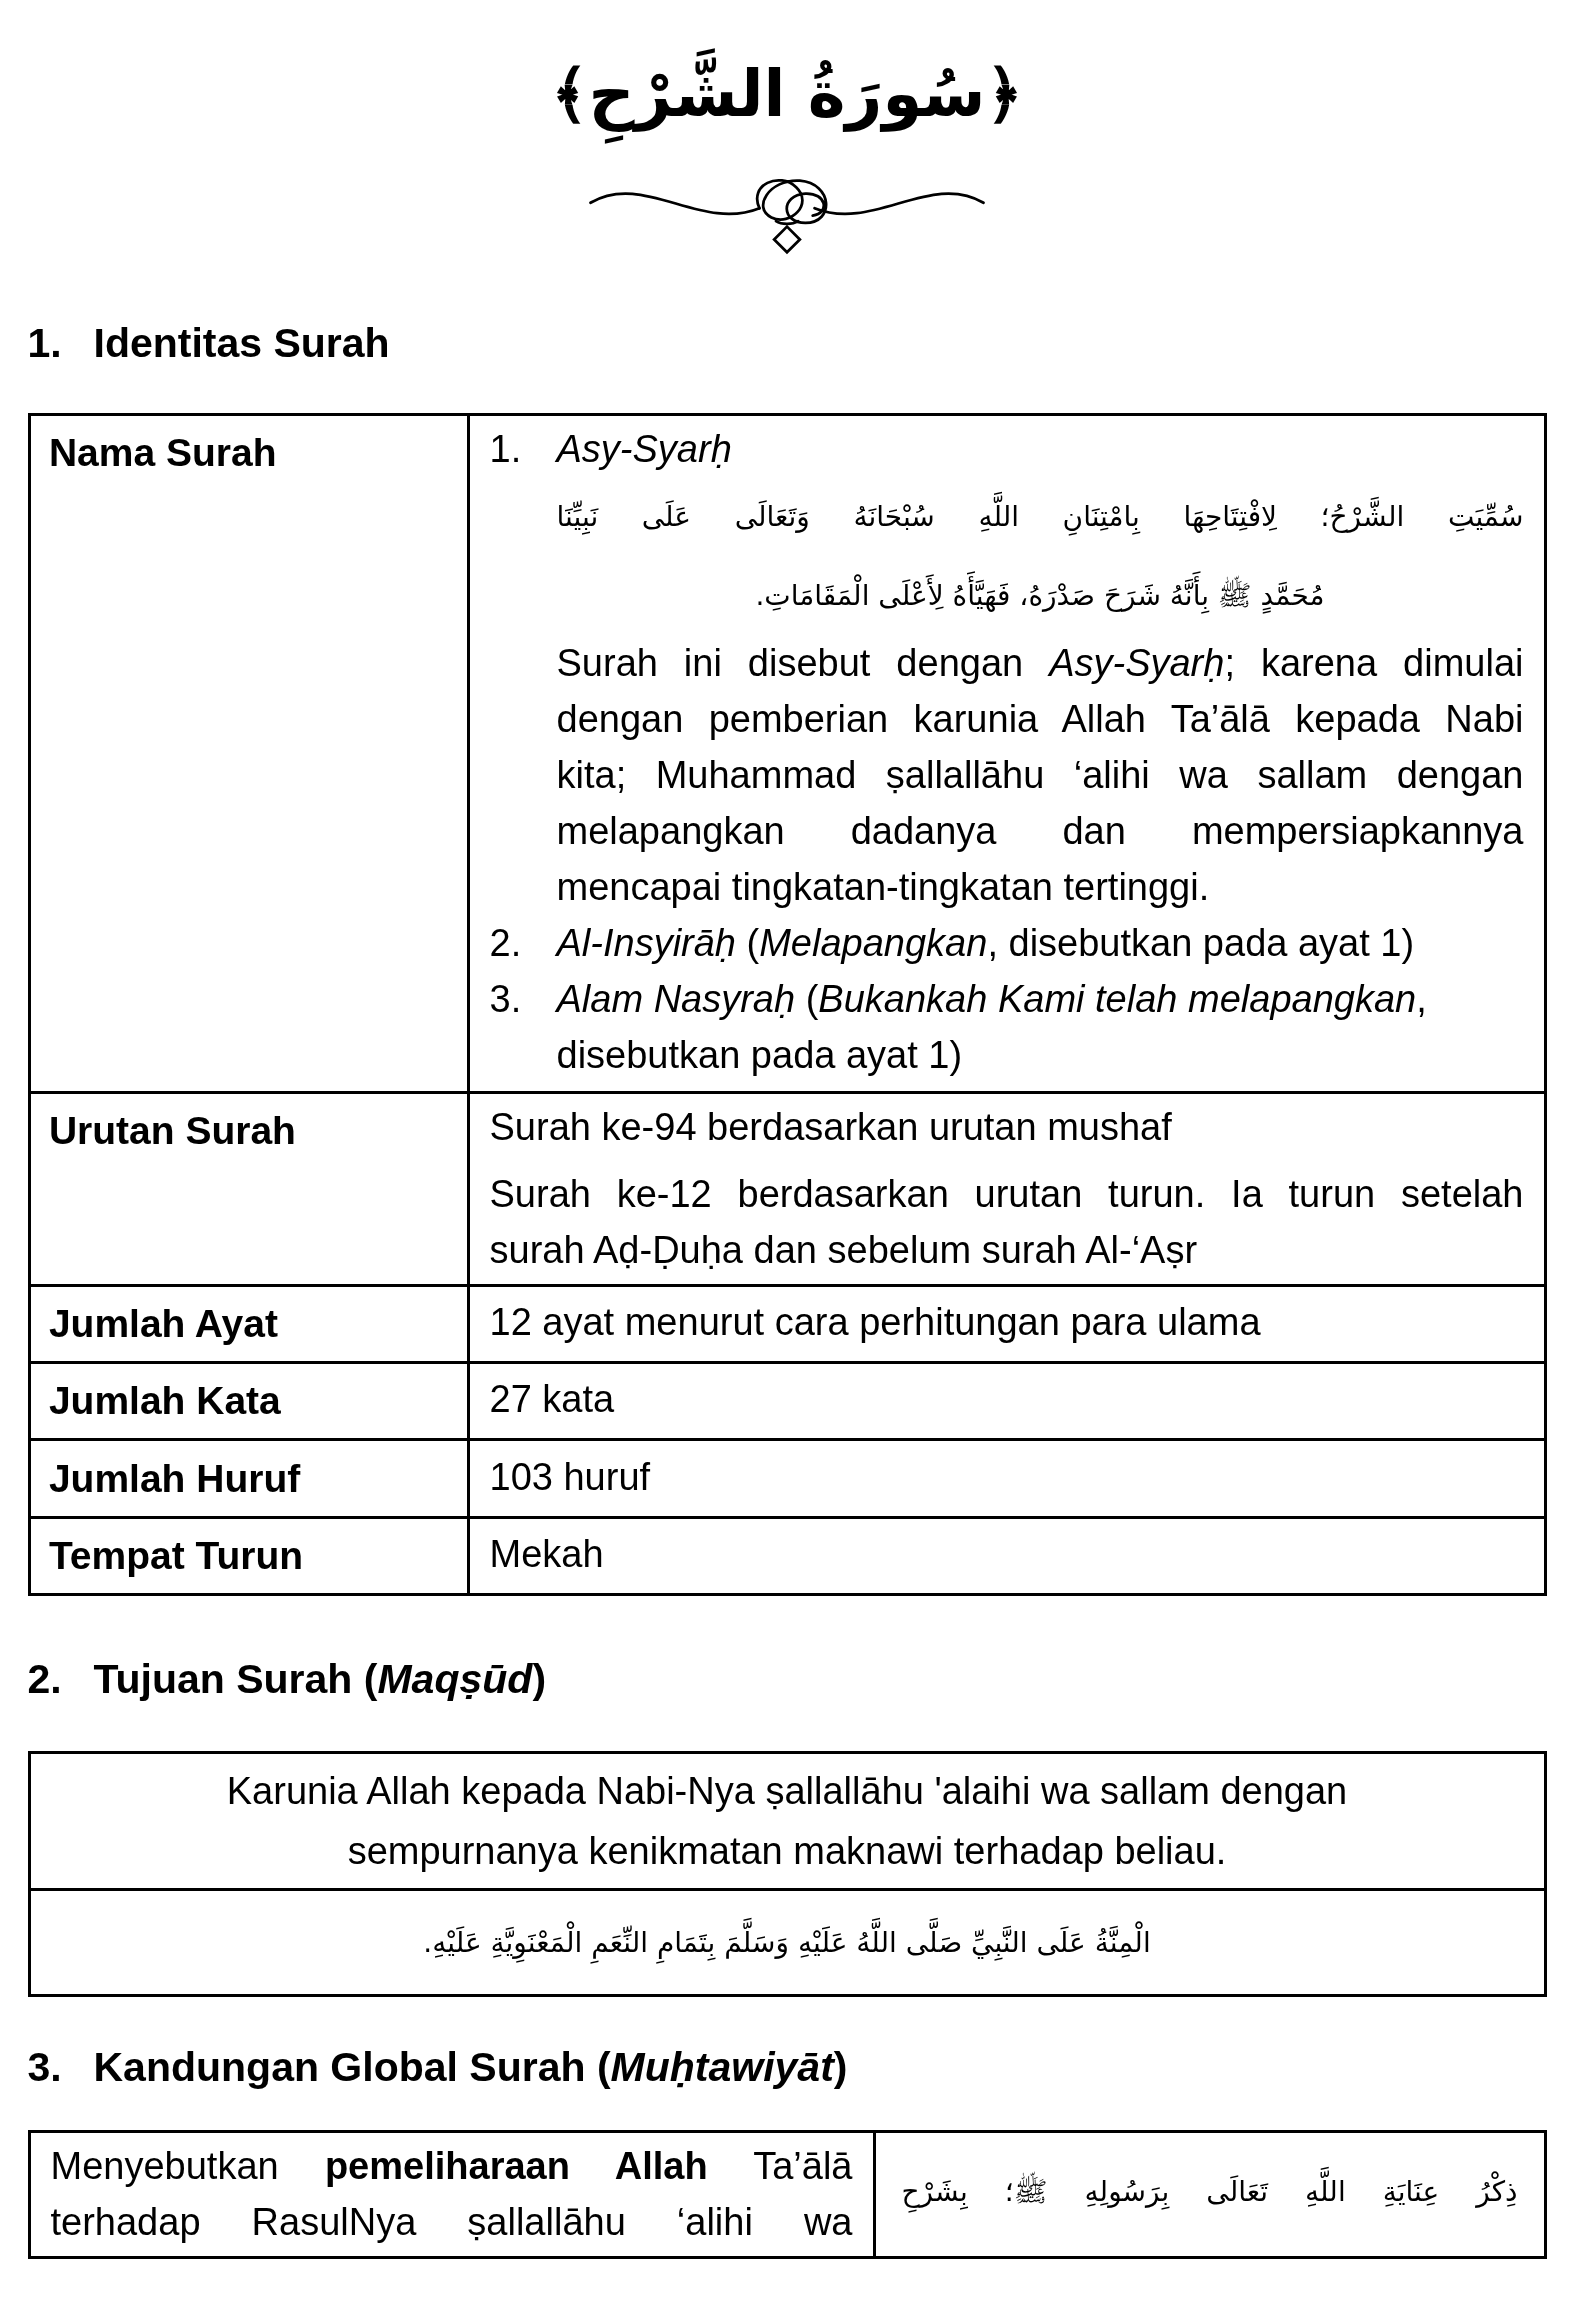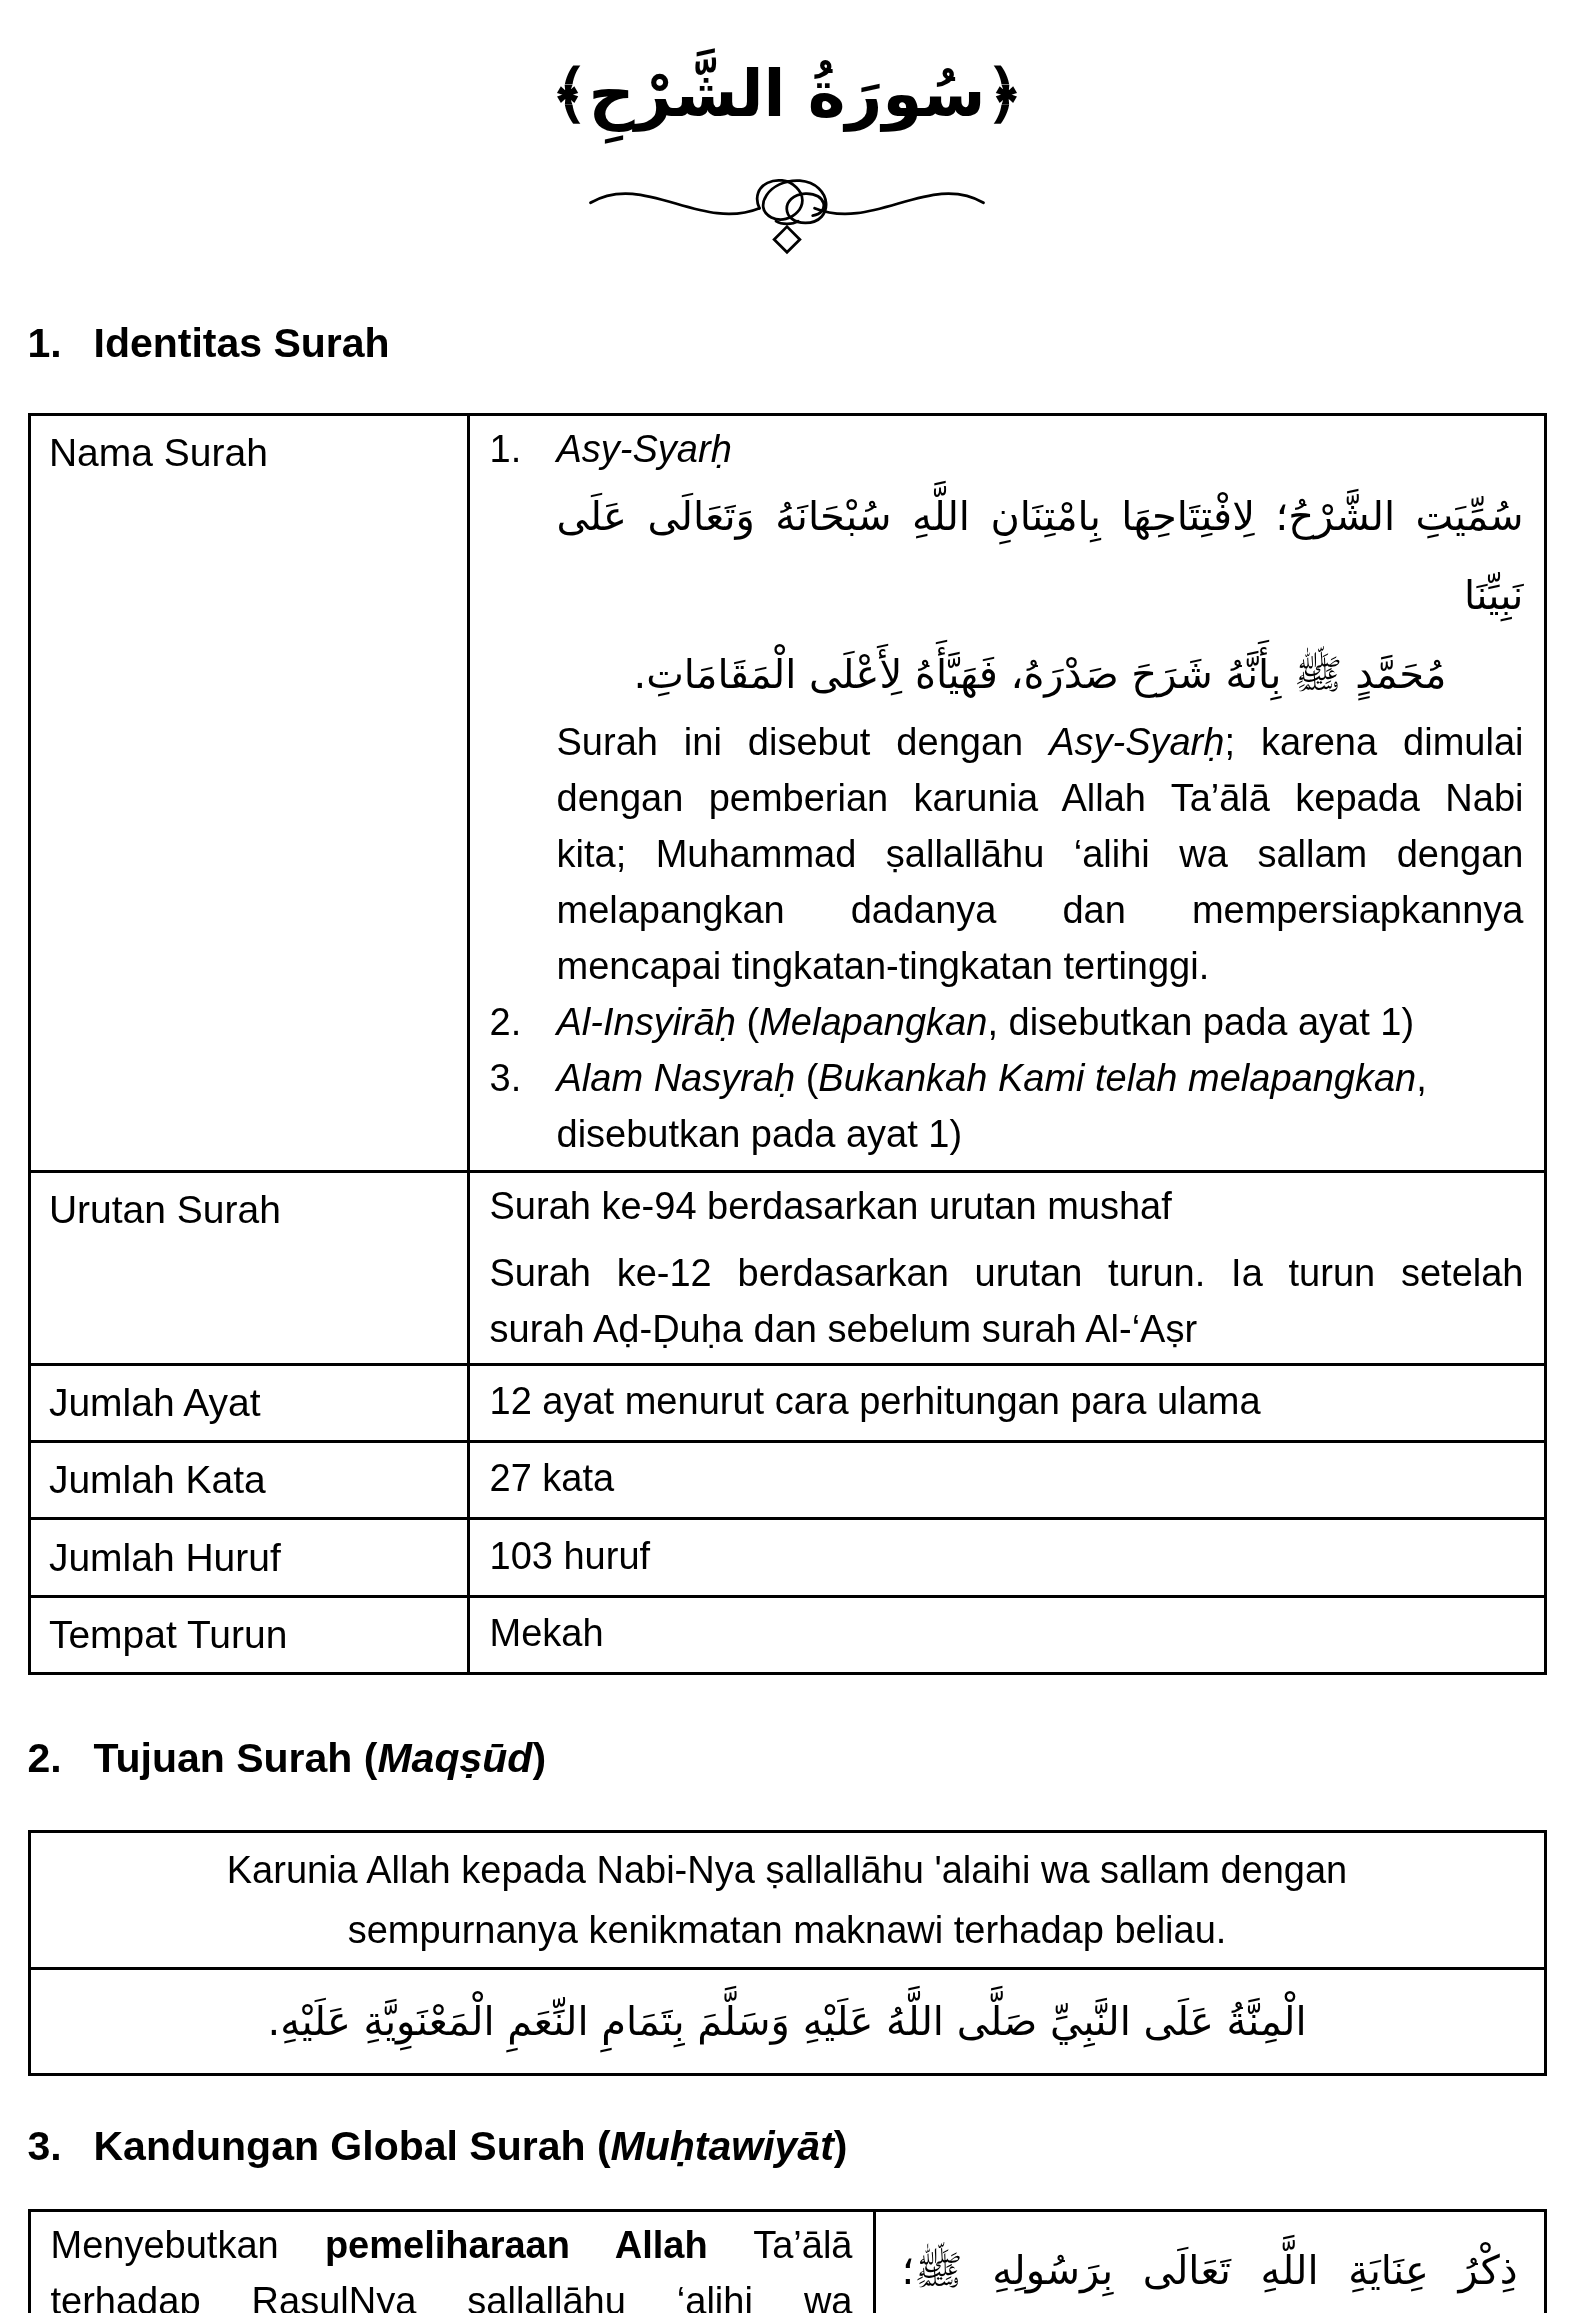--- a/index.html
+++ b/index.html
@@ -31,28 +31,28 @@
   .hd-1{margin-top:61px;}
   .hd-2{margin-top:59px;}
   .hd-3{margin-top:46px;}
   .it{font-style:italic;}
   .b{font-weight:bold;}
   
   table{border-collapse:collapse;width:1519px;table-layout:fixed;}
   table,td{border:3.7px solid #000;}
   td{vertical-align:top;padding:7.3px 20px;}
   .t1{margin-top:46px;}
-  .t1 .lbl{font-weight:normal;font-size:39px;padding:9.2px 18.4px;}
+  .t1 .lbl{font-weight:bold;font-size:39px;padding:9.2px 18.4px;}
   .t2{margin-top:48px;}
   .t3{margin-top:39px;}
   
   .ar{
     font-family:"DejaVu Sans",sans-serif;
     direction:rtl;
-    font-size:40px;
+    font-size:28px;
     line-height:79px;
   }
   .jl{text-align:justify;text-align-last:justify;}
   .ar-last{text-align:center;}
   
   .li{display:flex;}
   .li .n{width:67px;flex:none;}
   .li .c{flex:1;}
   .indent{margin-left:67px;}
   .val-nama{padding:5.5px 20px 7.3px;}

